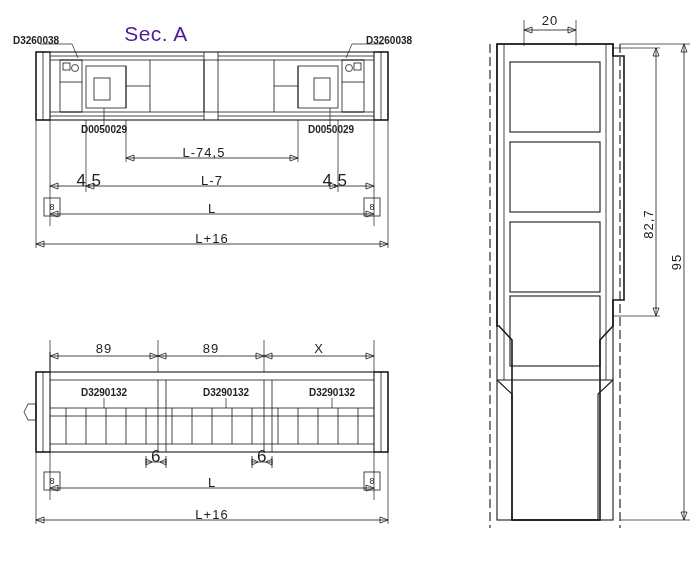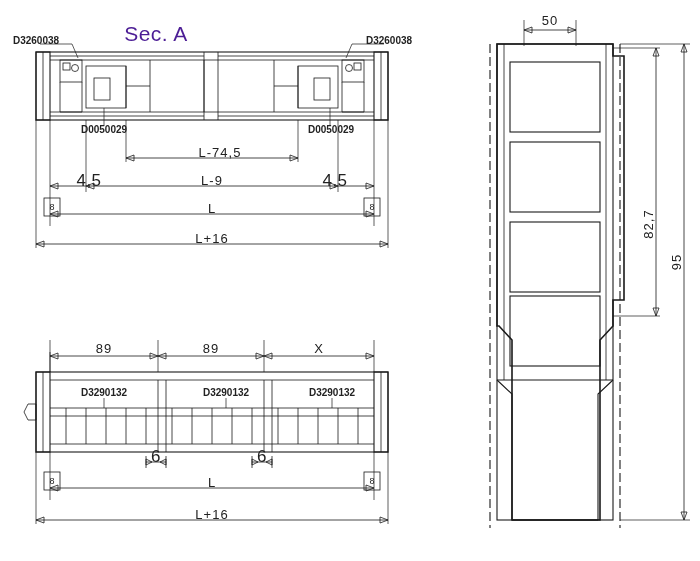--- a/index.html
+++ b/index.html
@@ -275,22 +275,22 @@
     </g>
   </svg>
 
   <div class="title" style="left:156px;top:34px;">Sec. A</div>
 
   <div class="lbl code center" style="left:36px;top:41px;">D3260038</div>
   <div class="lbl code center" style="left:389px;top:41px;">D3260038</div>
   <div class="lbl code center" style="left:104px;top:130px;">D0050029</div>
   <div class="lbl code center" style="left:331px;top:130px;">D0050029</div>
 
-  <div class="lbl dim center" style="left:220px;top:152px;">L-74,5</div>
-  <div class="lbl dim center" style="left:212px;top:180px;">L-9</div>
+  <div class="lbl dim center" style="left:204px;top:152px;">L-74,5</div>
+  <div class="lbl dim center" style="left:212px;top:180px;">L-7</div>
   <div class="lbl dim-sm center" style="left:89px;top:180px;">4,5</div>
   <div class="lbl dim-sm center" style="left:335px;top:180px;">4,5</div>
   <div class="lbl dim center" style="left:212px;top:208px;">L</div>
   <div class="lbl dim center" style="left:212px;top:238px;">L+16</div>
   <div class="lbl dim-xs center" style="left:52px;top:207px;">8</div>
   <div class="lbl dim-xs center" style="left:372px;top:207px;">8</div>
 
   <div class="lbl dim center" style="left:104px;top:348px;">89</div>
   <div class="lbl dim center" style="left:211px;top:348px;">89</div>
   <div class="lbl dim center" style="left:319px;top:348px;">X</div>
@@ -300,17 +300,17 @@
   <div class="lbl code center" style="left:332px;top:393px;">D3290132</div>
 
   <div class="lbl dim-sm center" style="left:156px;top:456px;">6</div>
   <div class="lbl dim-sm center" style="left:262px;top:456px;">6</div>
 
   <div class="lbl dim-xs center" style="left:52px;top:481px;">8</div>
   <div class="lbl dim-xs center" style="left:372px;top:481px;">8</div>
   <div class="lbl dim center" style="left:212px;top:482px;">L</div>
   <div class="lbl dim center" style="left:212px;top:514px;">L+16</div>
 
-  <div class="lbl dim center" style="left:550px;top:20px;">50</div>
+  <div class="lbl dim center" style="left:550px;top:20px;">20</div>
   <div class="lbl dim vert" style="left:648px;top:224px;">82,7</div>
   <div class="lbl dim vert" style="left:676px;top:262px;">95</div>
 
 </div>
 
 </body></html>

